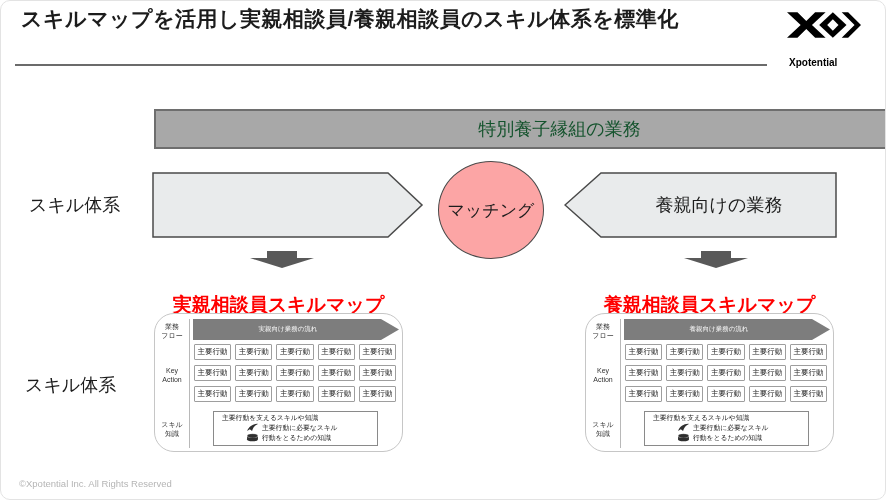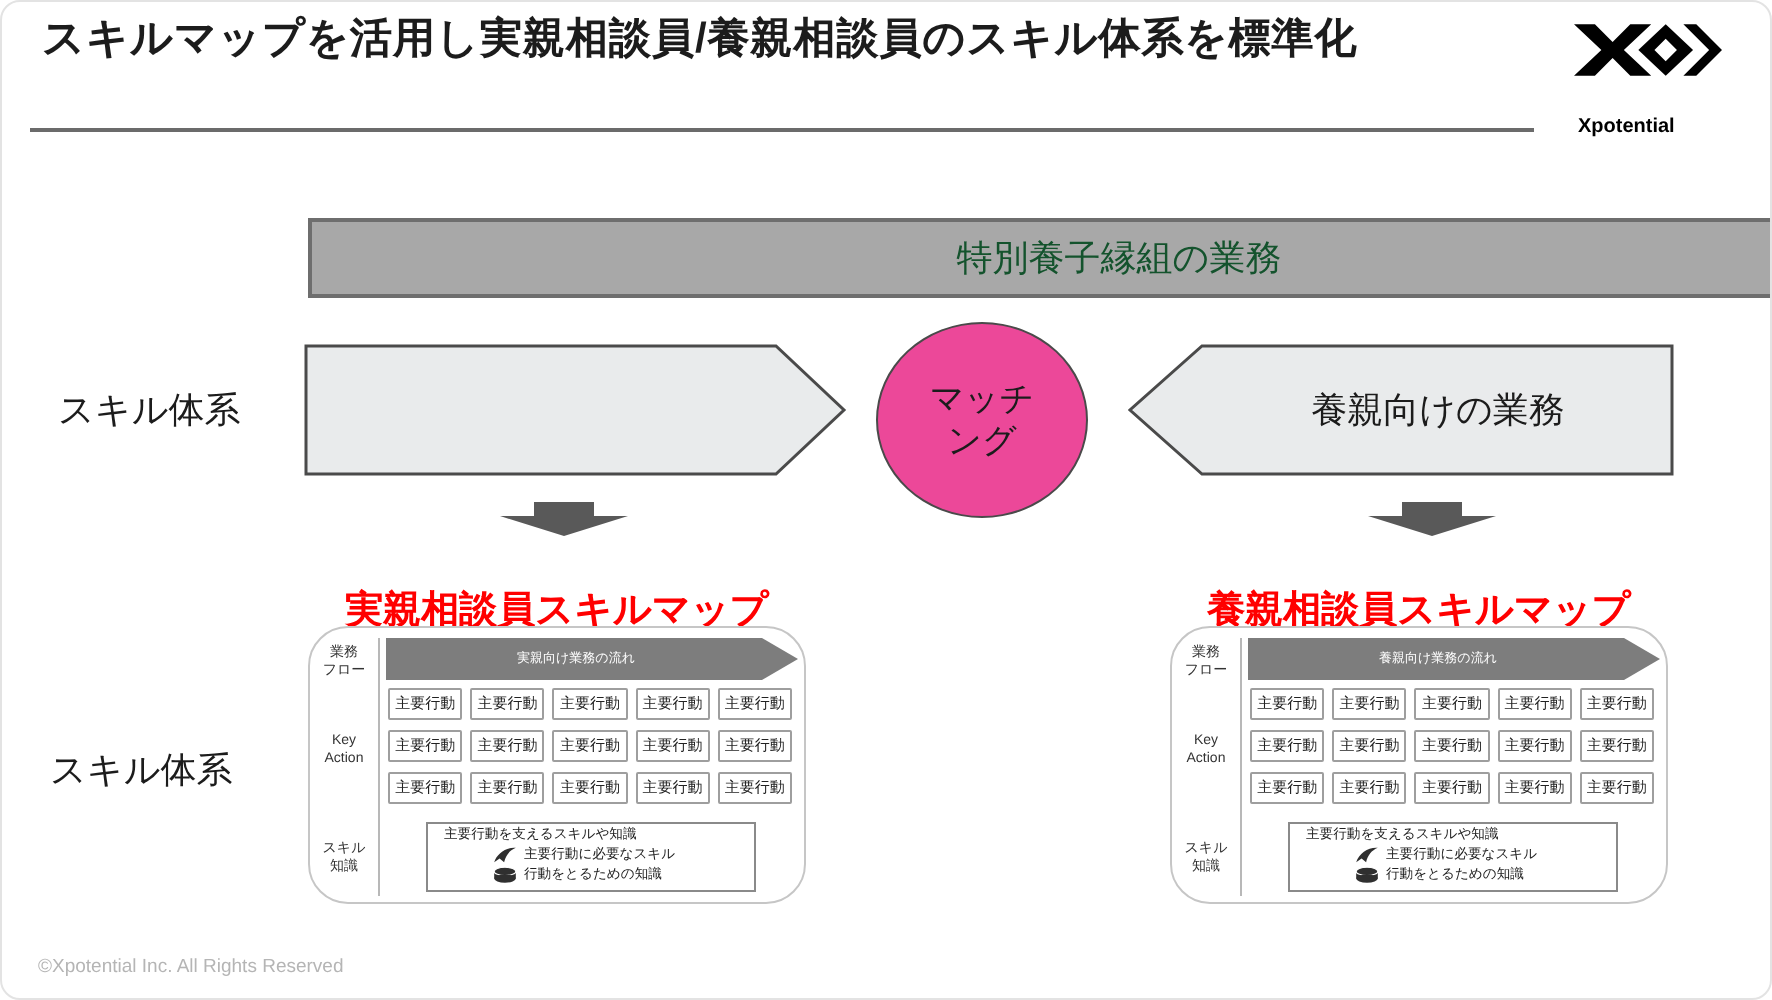--- a/index.html
+++ b/index.html
@@ -44,22 +44,22 @@
   .flow-text {
     position:absolute; top:171px; height:66px; width:236px;
     display:flex; align-items:center; justify-content:center;
     font-size:18px; color:#1c1c1c;
   }
   #left-flow-text  { left:151px; }
   #right-flow-text { left:600px; }
 
   .match-circle {
     position:absolute; left:437px; top:160px; width:106px; height:98px;
-    border-radius:50%; background:#ec4899; border:1.5px solid #4a4a4a;
-    box-sizing:border-box; display:flex; flex-direction:column;
+    border-radius:50%; background:#fca5a5; border:1.5px solid #4a4a4a;
+    box-sizing:border-box; display:flex; flex-direction:row;
     align-items:center; justify-content:center;
     font-size:17px; color:#1c1c1c; line-height:21px;
   }
 
   .down-arrow { position:absolute; top:250px; }
   #down-arrow-left  { left:249px; }
   #down-arrow-right { left:683px; }
 
   
   .map-title {

